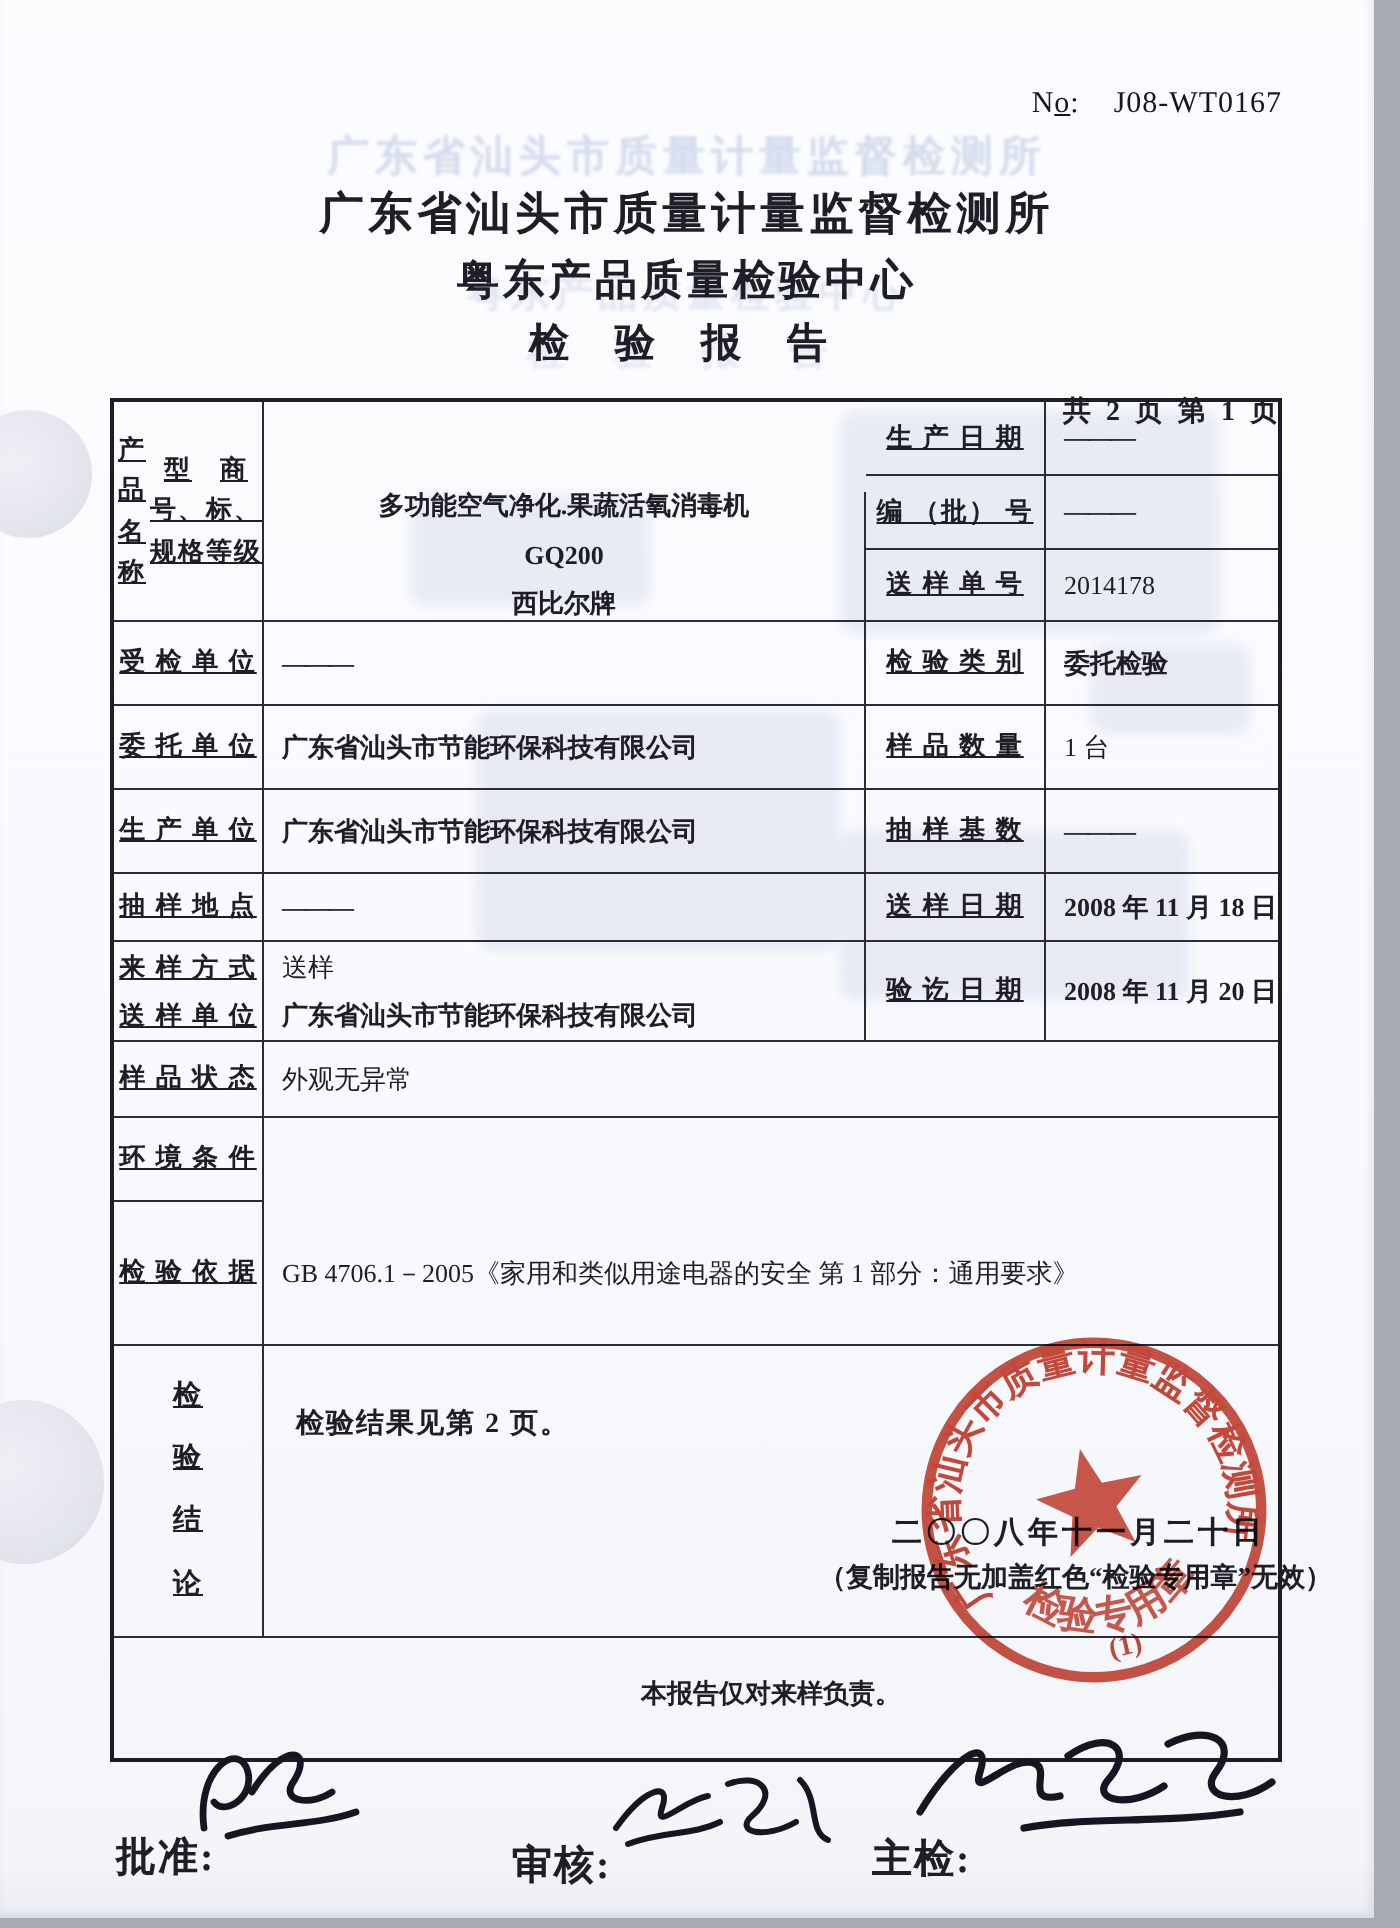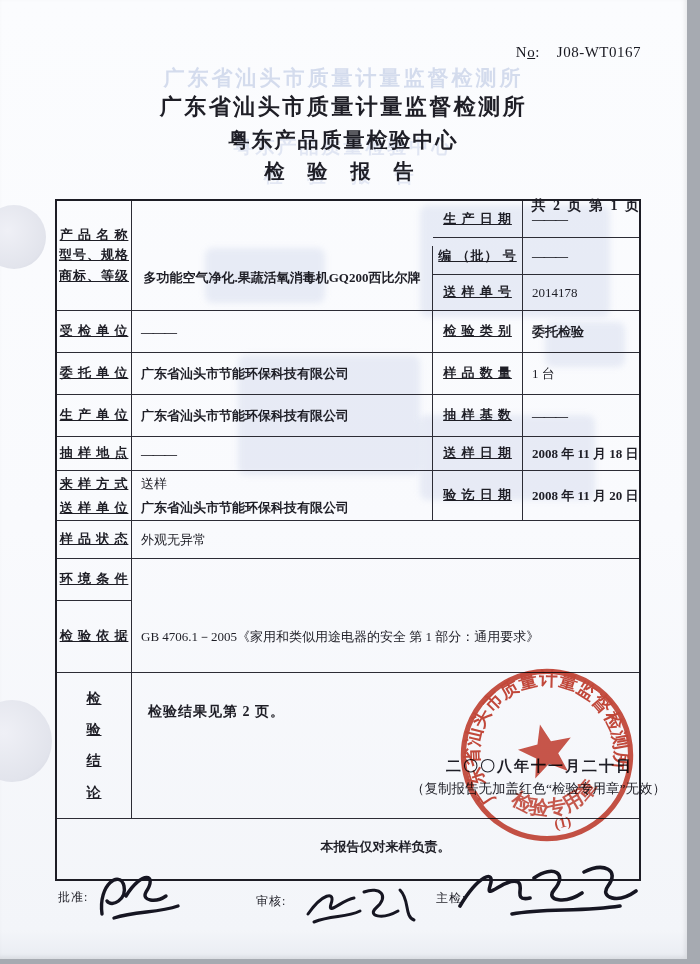--- a/index.html
+++ b/index.html
@@ -57,42 +57,42 @@
   }
   .cell {
     border-right:1.3px solid #2c2c35;
     border-bottom:1.3px solid #2c2c35;
     display:flex; align-items:center;
     font-size:13px; overflow:visible;
   }
   .cell.last-col { border-right:none; }
   .cell.last-row { border-bottom:none; }
   .lbl { justify-content:center; text-align:center; font-weight:600; letter-spacing:1px; line-height:1.55;text-decoration:underline; }
-  .lbl.multi { flex-direction:column; align-items:center; justify-content:center; }
+  .lbl.multi { flex-direction:row; align-items:center; justify-content:center; }
   .val { padding-left:9px; font-weight:500; }
   .val.center { justify-content:center; padding-left:0; text-align:center; }
   .val.bold, .company { font-weight:700; }
   .dash { letter-spacing:-1.5px; font-weight:700; color:#2b2b33; }
-  .product-value { flex-direction:row; justify-content:center; line-height:1.9; font-weight:700;margin-top:45px; }
+  .product-value { flex-direction:column; justify-content:center; line-height:1.9; font-weight:700;margin-top:45px; }
   .two-line { flex-direction:column; align-items:flex-start; justify-content:center; line-height:1.8; }
   .two-line.lbl { align-items:center; }
   .conclusion-label { flex-direction:column; justify-content:space-around; padding:10px 0; font-weight:600; font-size:14px; }
   .conclusion-body { position:relative; }
   .concl-result { position:absolute; left:16px; top:30px; font-size:14px; font-weight:600; letter-spacing:1px; }
   .concl-date   { position:absolute; right:6px; top:84px; font-size:15px; font-weight:600; letter-spacing:2px;font-family:Liberation Serif, serif; }
-  .concl-note   { position:absolute; right:-27px; top:107px; font-size:13.5px; font-weight:400; white-space:nowrap;text-align:right; }
+  .concl-note   { position:absolute; right:-27px; top:107px; font-size:13.5px; font-weight:700; white-space:nowrap;text-align:right; }
 
   .stamp {
     position:absolute; left:452px; top:660px; width:190px; height:190px;
     transform:rotate(-13deg);
     mix-blend-mode:multiply; opacity:.92; pointer-events:none;
   }
   .stamp text { font-family:"Liberation Serif","DejaVu Serif",serif; font-weight:700; }
 
-  .footer-label { position:absolute; font-size:12px; font-weight:400; letter-spacing:1px; }
+  .footer-label { position:absolute; font-size:20px; font-weight:700; letter-spacing:1px;margin-top:26px; }
   .fl-approve { left:58px;  top:889px; }
   .fl-review  { left:256px; top:893px; }
   .fl-inspect { left:436px; top:890px; }
   .sig { position:absolute; pointer-events:none; }
   .sig path { fill:none; stroke:#161622; stroke-linecap:round; stroke-linejoin:round; }
   .sig-1 { left:92px;  top:866px; }
   .sig-2 { left:300px; top:874px; }
   .sig-3 { left:452px; top:856px; }
 </style>
 </head>

